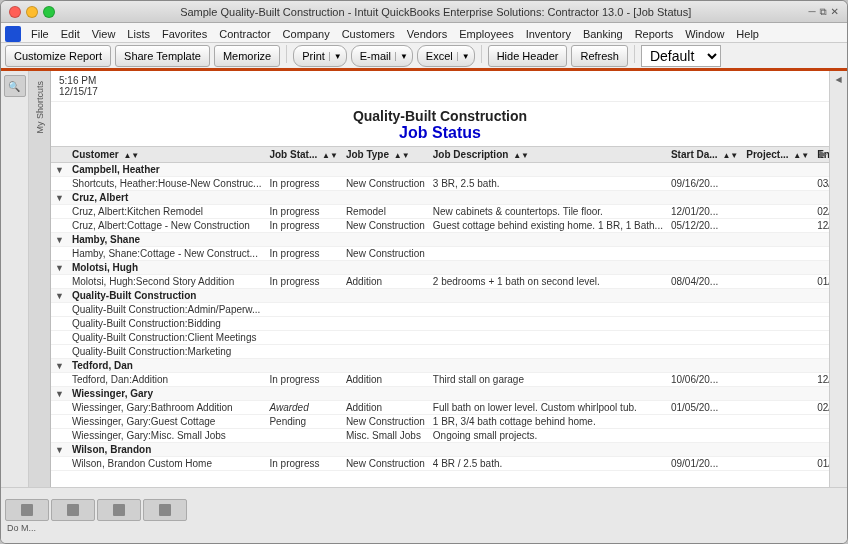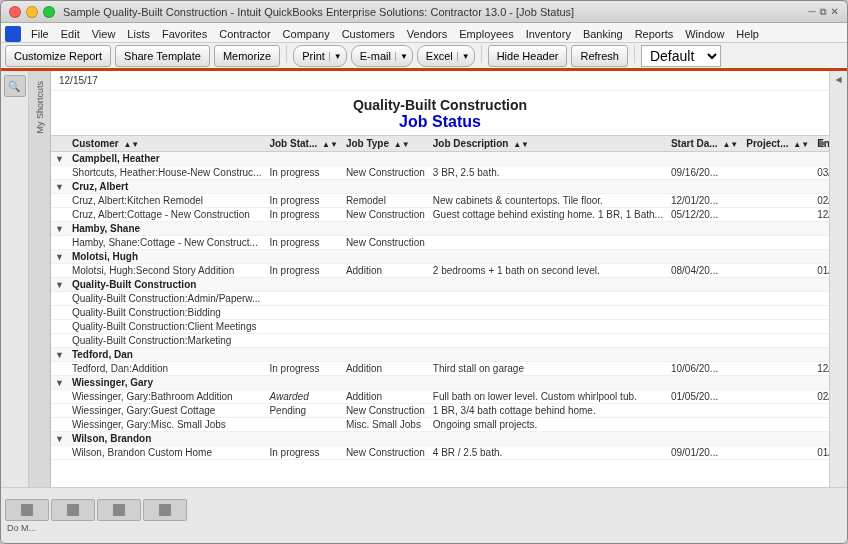--- a/index.html
+++ b/index.html
@@ -45,21 +45,21 @@
       height: 12px;
       border-radius: 50%;
       border: 1px solid rgba(0,0,0,0.2);
     }
     .tb-btn.close { background: #ff5f57; }
     .tb-btn.min { background: #febc2e; }
     .tb-btn.max { background: #28c840; }
 
     .title-bar-text {
       flex: 1;
-      text-align: left;
+      text-align: center;
       font-size: 11px;
       color: #333;
     }
 
     .title-bar-controls {
       display: flex;
       gap: 4px;
     }
 
     .title-bar-controls span {
@@ -362,20 +362,21 @@
 
     <div class="shortcuts-sidebar">
       <div style="position:absolute;top:10px;left:0;right:0;display:flex;justify-content:center;">
         <span style="font-size:9px;color:#555;writing-mode:vertical-rl;transform:rotate(180deg);">My Shortcuts</span>
       </div>
     </div>
 
     <div class="report-area">
 
       <div class="report-meta">
+        <div>5:16 PM</div>
         <div>12/15/17</div>
       </div>
 
       <div class="report-header">
         <div class="report-company">Quality-Built Construction</div>
         <div class="report-title">Job Status</div>
       </div>
 
       <div style="position:relative;">
         <span style="position:absolute;right:2px;top:2px;font-size:10px;color:#666;">▶</span>

